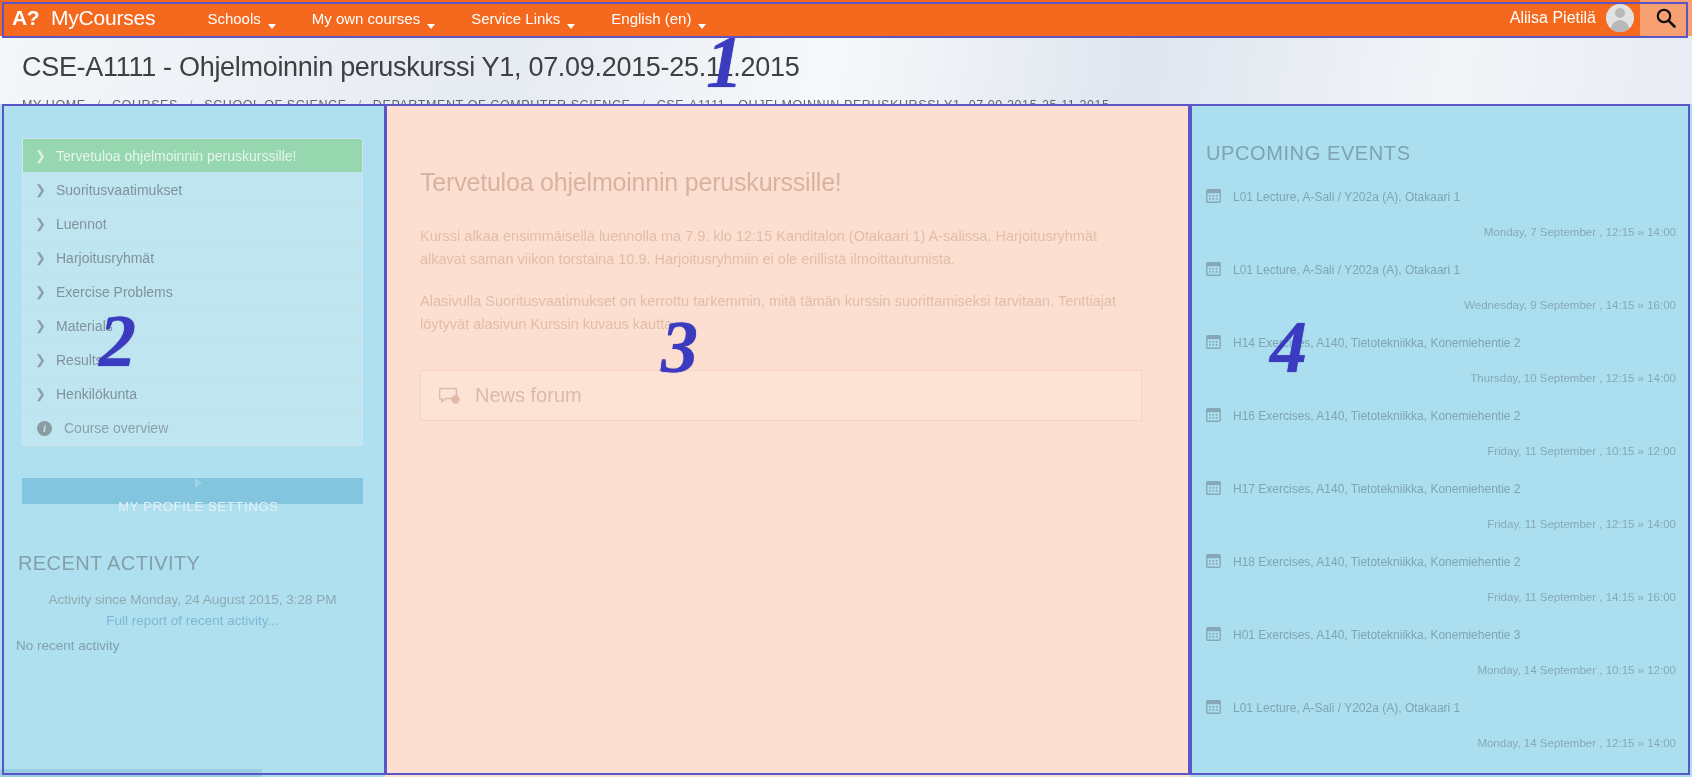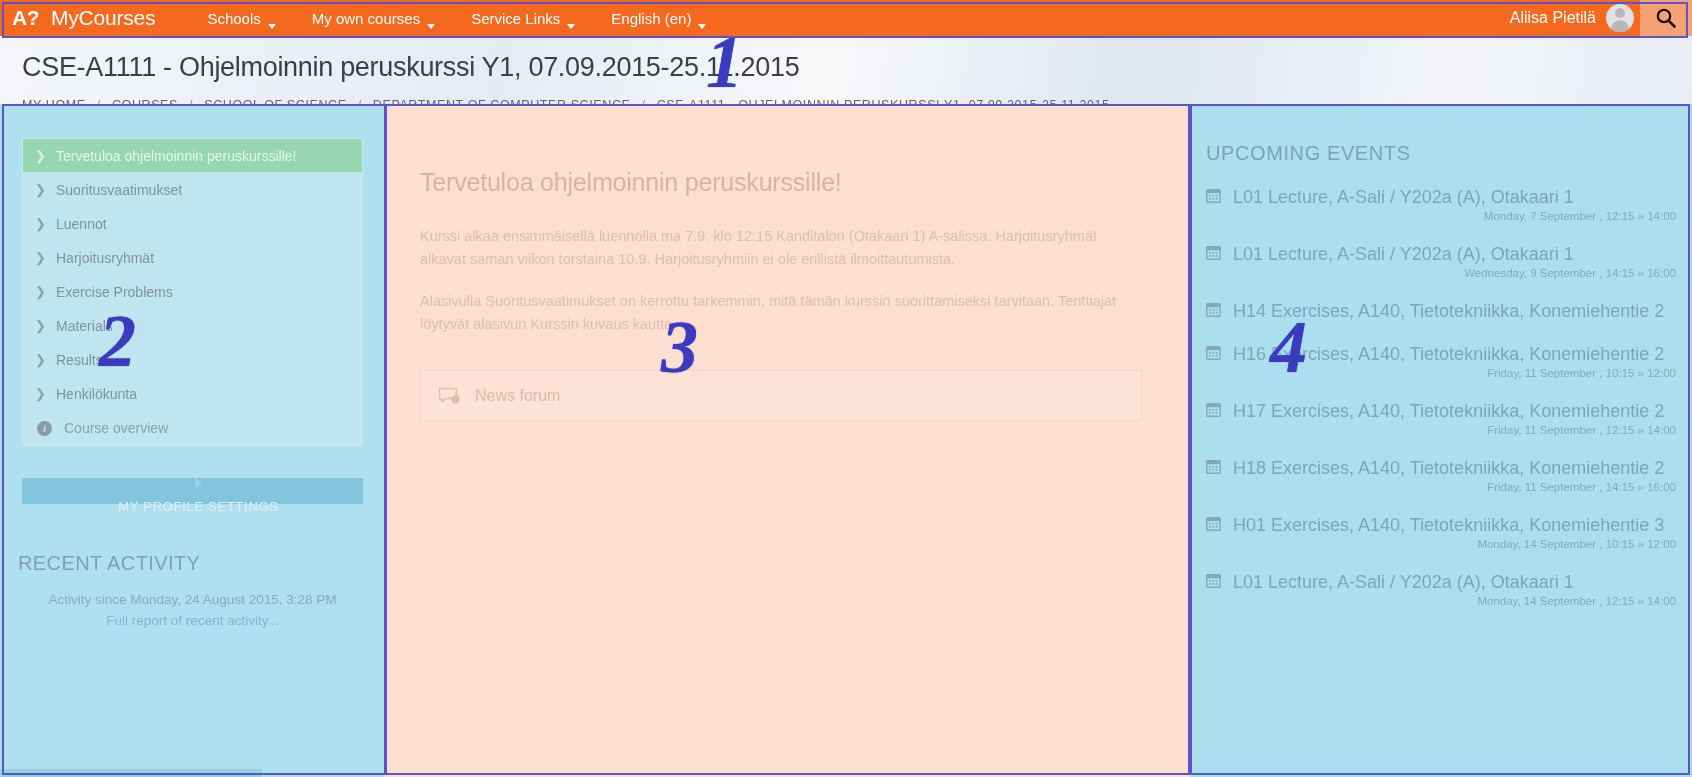--- a/index.html
+++ b/index.html
@@ -170,38 +170,38 @@
   .main-p {
     margin-top: 28px; font-size: 14.5px; line-height: 23px; color: #e2bda9;
   }
   .main-p + .main-p { margin-top: 19px; }
   .forum-box {
     margin-top: 34px; height: 51px;
     border: 1px solid #f6d2c0; background: #fde3d5;
     display: flex; align-items: center; gap: 14px; padding-left: 18px;
     cursor: pointer;
   }
-  .forum-label { font-size: 16px; color: #ddb9a7; }
+  .forum-label { font-size: 20px; color: #ddb9a7; }
 
   
   .right-inner { padding: 38px 0 0 0; }
   .right-title {
     margin-left: 16px; font-size: 20px; color: #7da2b1;
     font-weight: 300; letter-spacing: 0.6px;
   }
   .event {
     margin-top: 21px; padding: 0 14px 0 16px;
   }
   .event-head { display: flex; gap: 12px; align-items: flex-start; }
   .cal-icon { flex: 0 0 auto; margin-top: 2px; }
   .event-name {
-    font-size: 18px; line-height: 22px; color: #7fa4b3; cursor: pointer;
+    font-size: 12px; line-height: 22px; color: #7fa4b3; cursor: pointer;
   }
   .event-when {
-    margin-top: 2px; text-align: right; font-size: 11.5px; color: #86a8b6;
+    margin-top: 18px; text-align: right; font-size: 11.5px; color: #86a8b6;
     padding-right: 2px;
   }
 
   
   .ann-box {
     position: absolute; border: 2px solid #5b55c8; z-index: 30;
     pointer-events: none;
   }
   .ann-num {
     position: absolute; z-index: 31; color: #3b3bbf;
@@ -305,20 +305,21 @@
     </div>
 
     <div class="profile-block">
       <span class="tri-right"></span>
       <span>MY PROFILE SETTINGS</span>
     </div>
 
     <div class="recent-title">RECENT ACTIVITY</div>
     <div class="recent-since">Activity since Monday, 24 August 2015, 3:28 PM</div>
     <div class="recent-link">Full report of recent activity...</div>
+    <div class="recent-none">No recent activity</div>
 
     <div class="left-scroll-stub"></div>
   </div>
 
   <div class="col-main">
     <div class="main-inner">
       <div class="main-h1">Tervetuloa ohjelmoinnin peruskurssille!</div>
       <div class="main-p">Kurssi alkaa ensimmäisellä luennolla ma 7.9. klo 12:15 Kanditalon (Otakaari 1) A-salissa. Harjoitusryhmät alkavat saman viikon torstaina 10.9. Harjoitusryhmiin ei ole erillistä ilmoittautumista.</div>
       <div class="main-p">Alasivulla Suoritusvaatimukset on kerrottu tarkemmin, mitä tämän kurssin suorittamiseksi tarvitaan. Tenttiajat löytyvät alasivun Kurssin kuvaus kautta.</div>
       <div class="forum-box">
@@ -382,20 +383,21 @@
                 <rect x="3" y="7" width="1.7" height="1.7"></rect>
                 <rect x="6.4" y="7" width="1.7" height="1.7"></rect>
                 <rect x="9.8" y="7" width="1.7" height="1.7"></rect>
                 <rect x="3" y="10" width="1.7" height="1.7"></rect>
                 <rect x="6.4" y="10" width="1.7" height="1.7"></rect>
                 <rect x="9.8" y="10" width="1.7" height="1.7"></rect>
               </g>
           </svg>
           <span class="event-name">H14 Exercises, A140, Tietotekniikka, Konemiehentie 2</span>
         </div>
+        <div class="event-when">Thursday, 10 September , 12:15 » 14:00</div>
       </div>
 
       <div class="event">
         <div class="event-head">
           <svg class="cal-icon" width="15" height="15" viewBox="0 0 15 15">
             <rect x="0.8" y="1.8" width="13.4" height="12.4" rx="1" fill="none" stroke="#86a8b6" stroke-width="1.4"></rect>
             <rect x="0.8" y="1.8" width="13.4" height="3.4" fill="#86a8b6"></rect>
             <g fill="#86a8b6">
                 <rect x="3" y="7" width="1.7" height="1.7"></rect>
                 <rect x="6.4" y="7" width="1.7" height="1.7"></rect>

